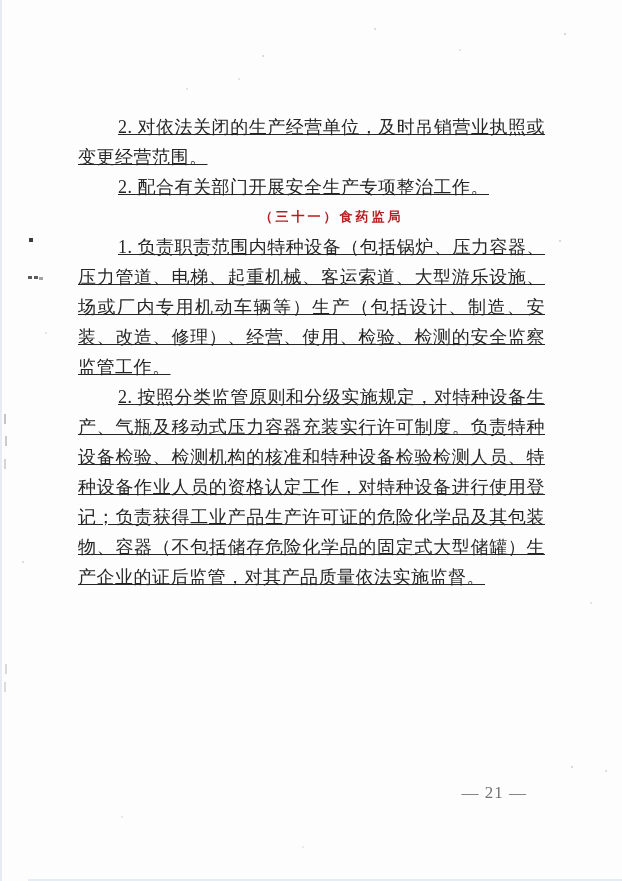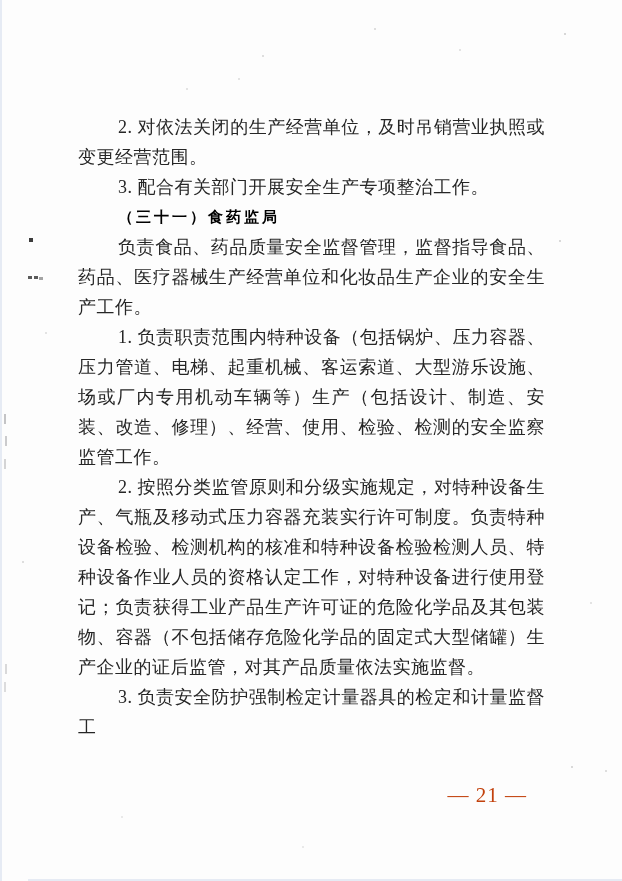--- a/index.html
+++ b/index.html
@@ -41,36 +41,37 @@
     margin: 0;
     font-size: 18px;
     line-height: 30px;
     letter-spacing: 0.5px;
     text-align: justify;
     text-justify: inter-character;
     word-break: normal;
   }
   p.indent {
     text-indent: 40px;
+    text-decoration: underline;
   }
   p.heading {
     font-weight: bold;
-    font-size: 15px;
+    font-size: 13px;
     letter-spacing: 3px;
     text-indent: 40px;
-    text-align: left;
-    color: #000000;
+    text-align: center;
+    color: #b91c1c;
   }
   .page-number {
     position: absolute;
     top: 783px;
     right: 95px;
-    font-size: 21px;
+    font-size: 17px;
     letter-spacing: 1px;
-    color: #c2410c;
+    color: #737373;
     white-space: nowrap;
   }
   
   .ink-dot {
     position: absolute;
     left: 29px; top: 238px;
     width: 4px; height: 4px;
     background: #1a1a1a;
     opacity: 0.85;
   }
@@ -122,23 +123,21 @@
 
   <div class="edge-left"></div>
   <div class="edge-bottom"></div>
   <div class="noise"></div>
   <div class="ink-dot"></div>
   <div class="ink-dash"></div>
   <div class="margin-marks"></div>
 
   <div class="content">
     <p class="line indent">2. 对依法关闭的生产经营单位，及时吊销营业执照或变更经营范围。</p>
-    <p class="line indent">3. 配合有关部门开展安全生产专项整治工作。</p>
+    <p class="line indent">2. 配合有关部门开展安全生产专项整治工作。</p>
     <p class="line heading">（三十一）食药监局</p>
-    <p class="line indent">负责食品、药品质量安全监督管理，监督指导食品、药品、医疗器械生产经营单位和化妆品生产企业的安全生产工作。</p>
     <p class="line indent">1. 负责职责范围内特种设备（包括锅炉、压力容器、压力管道、电梯、起重机械、客运索道、大型游乐设施、场或厂内专用机动车辆等）生产（包括设计、制造、安装、改造、修理）、经营、使用、检验、检测的安全监察监管工作。</p>
     <p class="line indent">2. 按照分类监管原则和分级实施规定，对特种设备生产、气瓶及移动式压力容器充装实行许可制度。负责特种设备检验、检测机构的核准和特种设备检验检测人员、特种设备作业人员的资格认定工作，对特种设备进行使用登记；负责获得工业产品生产许可证的危险化学品及其包装物、容器（不包括储存危险化学品的固定式大型储罐）生产企业的证后监管，对其产品质量依法实施监督。</p>
-    <p class="line indent">3. 负责安全防护强制检定计量器具的检定和计量监督工</p>
   </div>
 
   <div class="page-number">— 21 —</div>
 
 </div>
 
 </body></html>

